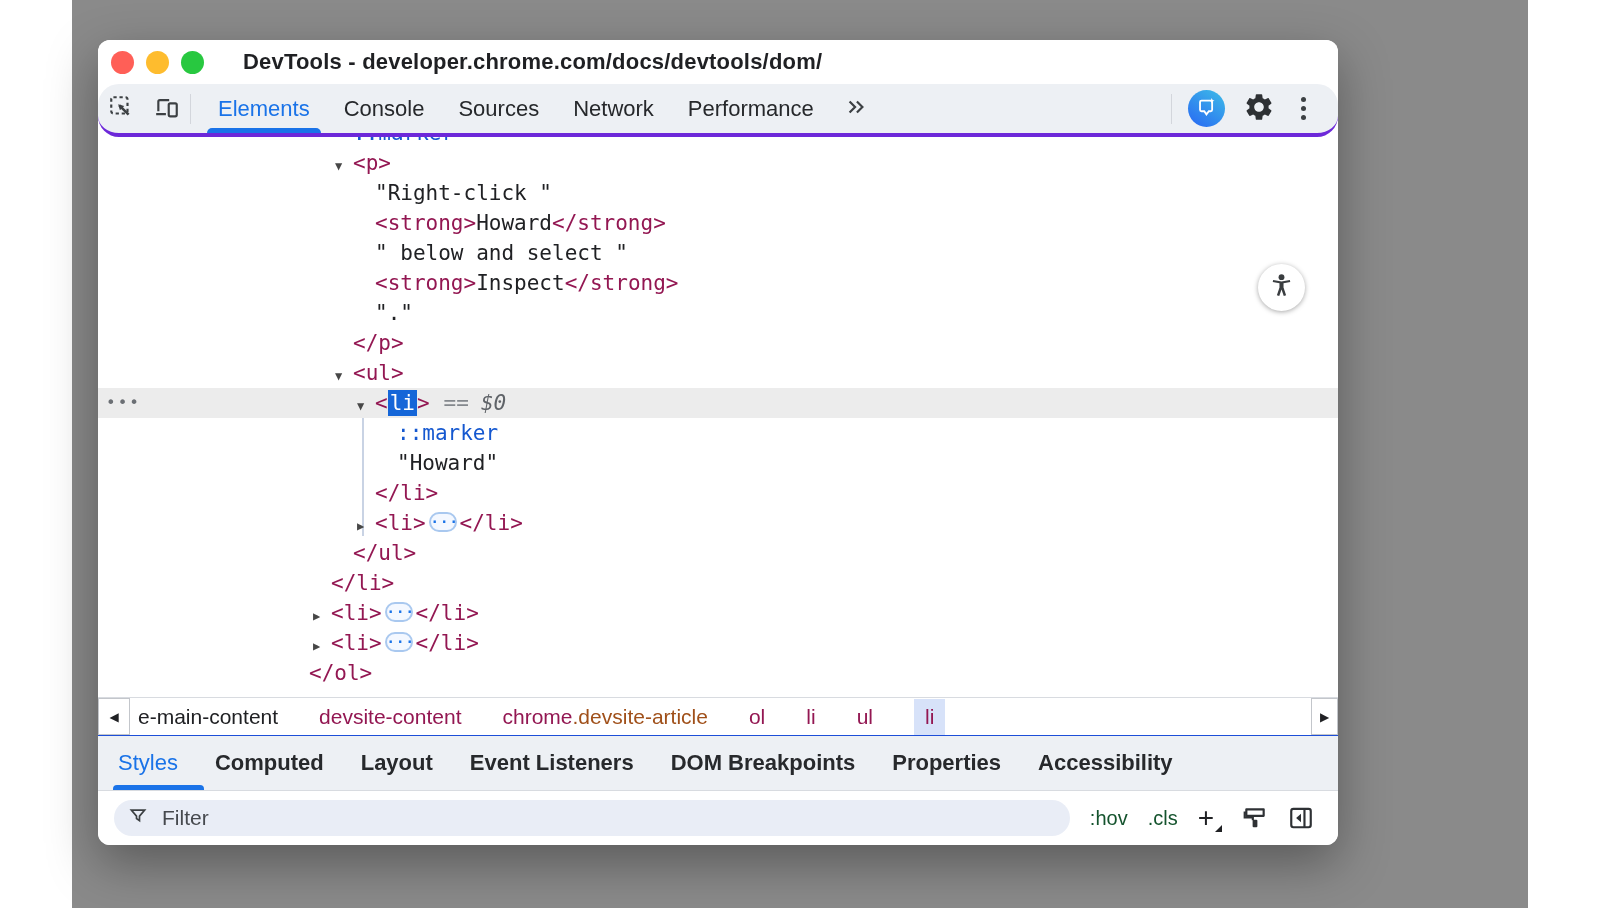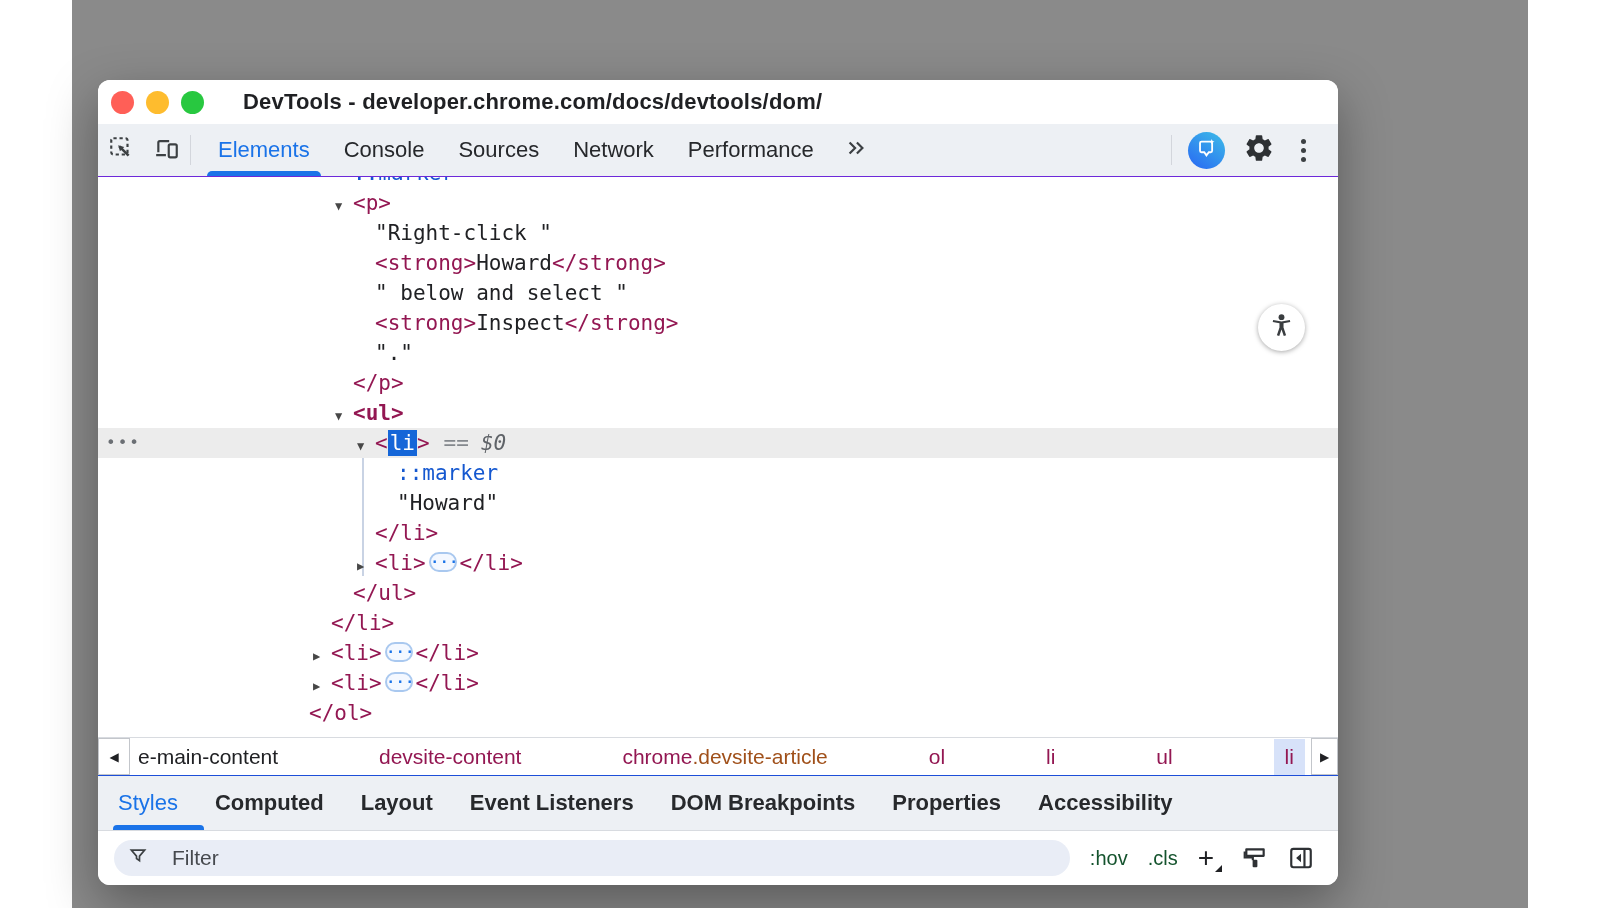--- a/index.html
+++ b/index.html
@@ -1,28 +1,28 @@
 <!DOCTYPE html>
 <html style="--accent-blue: #1a73e8; --tag-maroon: #931752; --class-brown: #a0501a; --pseudo-blue: #1558d0; --text-dark: #202124; --toolbar-bg: #edf0f4; --selected-row-bg: #ececec; --selection-blue: #1566d8; --crumb-selected-bg: #d7e2f9; --panel-gray: #8a8a8a; --traffic-red: #ff5f57; --traffic-yellow: #febc2e; --traffic-green: #28c840;"><head>
 <meta charset="utf-8">
 <style>
   * { box-sizing: border-box; }
   html,body { margin:0; padding:0; width:1600px; height:908px; background:#ffffff; font-family:"Liberation Sans", sans-serif; }
   #stage { position:relative; width:1600px; height:908px; overflow:hidden; }
   #gray-panel { position:absolute; left:72px; top:0; width:1456px; height:908px; background:var(--panel-gray); }
-  #devtools-window { position:absolute; left:98px; top:40px; width:1240px; height:805px; background:#fff; border-radius:12px; box-shadow:0 18px 50px rgba(0,0,0,0.35); overflow:hidden;margin-top:40px; }
+  #devtools-window { position:absolute; left:98px; top:40px; width:1240px; height:805px; background:#fff; border-radius:12px; box-shadow:0 18px 50px rgba(0,0,0,0.35); overflow:hidden; }
 
   
   #titlebar { position:relative; height:44px; background:#ffffff; display:flex; align-items:center; }
   .traffic { width:23px; height:23px; border-radius:50%; margin-right:12px; }
   #titlebar .lights { display:flex; align-items:center; padding-left:13px; }
   #window-title { font-size:22px; font-weight:bold; color:#1f2023; margin-left:27px; letter-spacing:0.2px; }
 
   
-  #toolbar { position:relative; height:53px; background:var(--toolbar-bg); border-bottom:1px solid #6d28d9; display:flex; align-items:stretch; }
+  #toolbar { position:relative; height:53px; background:var(--toolbar-bg); border-bottom:4px solid #6d28d9; display:flex; align-items:stretch;border-radius:21px; }
   .tb-icon-btn { display:flex; align-items:center; justify-content:center; width:46px; height:100%; cursor:pointer; }
   .tb-divider { width:1px; height:30px; background:#d3d6dc; align-self:center; }
   #toolbar-tabs { display:flex; align-items:stretch; margin-left:10px; }
   .top-tab { position:relative; display:flex; align-items:center; padding:0 17px; font-size:22px; color:#26282b; cursor:pointer; }
   .top-tab.active { color:var(--accent-blue); font-weight:500; }
   .top-tab.active::after { content:""; position:absolute; left:6px; right:6px; bottom:0; height:5px; background:var(--accent-blue); border-radius:5px 5px 0 0; }
   #more-tabs { display:flex; align-items:center; padding:0 14px; cursor:pointer; }
   #toolbar-right { margin-left:auto; display:flex; align-items:center; padding-right:24px; }
   #ai-button { width:37px; height:37px; border-radius:50%; background:linear-gradient(215deg,#3cb9e8 5%,#2a6ff2 90%); display:flex; align-items:center; justify-content:center; margin:0 8px 0 16px; cursor:pointer; }
   #settings-button { margin:0 10px; cursor:pointer; display:flex; align-items:center; }
@@ -45,34 +45,34 @@
   .pill { display:inline-block; vertical-align:middle; width:28px; height:20px; line-height:17px; text-align:center; border:2px solid #a9c8ef; border-radius:11px; background:#f4f8ff; color:var(--accent-blue); font-size:14px; font-weight:bold; letter-spacing:1px; margin:0 3px 4px 3px; cursor:pointer; }
   .row-dots { position:absolute; left:8px; top:0; color:#6b6f74; letter-spacing:2px; font-size:16px; }
   #indent-guide { position:absolute; left:264px; top:281px; width:2px; height:118px; background:#c9d3e4; }
 
   
   #a11y-fab { position:absolute; right:33px; top:127px; width:47px; height:47px; border-radius:50%; background:#fff; box-shadow:0 1px 5px rgba(0,0,0,0.35); display:flex; align-items:center; justify-content:center; cursor:pointer; }
 
   
   #breadcrumb-bar { height:38px; border-top:1px solid #d8dbe0; background:#fff; display:flex; align-items:stretch; font-size:21px; }
   .crumb-scroll-btn { width:32px; display:flex; align-items:center; justify-content:center; border:1px solid #c3c6cb; background:#fff; color:#202124; font-size:12px; cursor:pointer; flex:none; }
-  #breadcrumb-list { display:flex; align-items:center; gap:16px; padding:0 6px 0 8px; overflow:hidden; flex:1;justify-content:space-between; }
+  #breadcrumb-list { display:flex; align-items:center; gap:41px; padding:0 6px 0 8px; overflow:hidden; flex:1; }
   .crumb { white-space:nowrap; cursor:pointer; }
   .crumb.selected { background:var(--crumb-selected-bg); padding:6px 11px; }
   .c-dark { color:#202124; } .c-tag { color:var(--tag-maroon); } .c-class { color:var(--class-brown); }
 
   
   #sidebar-tabs { height:55px; background:var(--toolbar-bg); border-top:1px solid #1d4ed8; display:flex; align-items:center; gap:37px; padding-left:20px; font-size:22px; }
   .side-tab { position:relative; color:#27292c; cursor:pointer; height:100%; display:flex; align-items:center;font-weight:bold; }
   .side-tab.active { color:var(--accent-blue); font-weight:500; }
   .side-tab.active::after { content:""; position:absolute; left:-5px; right:-26px; bottom:0; height:5px; background:var(--accent-blue); border-radius:4px 4px 0 0; }
 
   
   #filter-bar { height:55px; background:#fff; border-top:1px solid #d8dbe0; display:flex; align-items:center; padding:0 24px 0 16px; }
-  #filter-pill { flex:1; max-width:962px; height:36px; border-radius:18px; background:#e9edf6; display:flex; align-items:center; padding:0 14px;gap:10px; }
+  #filter-pill { flex:1; max-width:962px; height:36px; border-radius:18px; background:#e9edf6; display:flex; align-items:center; padding:0 14px; }
   #filter-input { border:none; outline:none; background:transparent; font-size:21px; color:#202124; margin-left:12px; width:300px; font-family:"Liberation Sans", sans-serif; }
   #filter-input::placeholder { color:#46494e; opacity:1; }
   #filter-right { display:flex; align-items:center; gap:20px; margin-left:auto; padding-left:20px; }
   .flt-txt { font-size:20px; font-weight:500; color:#14532d; cursor:pointer; font-family:"Liberation Sans", sans-serif; }
   #plus-btn { position:relative; font-size:28px; font-weight:400; color:#202124; cursor:pointer; line-height:20px; padding-right:8px; }
   #plus-btn::after { content:""; position:absolute; right:0; bottom:-4px; width:0; height:0; border-bottom:7px solid #202124; border-left:7px solid transparent; }
   .flt-icon { cursor:pointer; display:flex; align-items:center; }
 </style>
 </head>
 <body>
@@ -165,21 +165,21 @@
         </span>
       </div>
     <div class="tree-row" style="padding-left: 237px; margin-top: -19px;"><span class="arrow"></span><span class="seg-pseudo">::marker</span></div>
         <div class="tree-row" style="padding-left: 237px;"><span class="arrow down"></span><span class="seg-tag">&lt;p&gt;</span></div>
         <div class="tree-row" style="padding-left: 259px;"><span class="arrow"></span><span class="seg-text">"Right-click "</span></div>
         <div class="tree-row" style="padding-left: 259px;"><span class="arrow"></span><span class="seg-tag">&lt;strong&gt;</span><span class="seg-text">Howard</span><span class="seg-tag">&lt;/strong&gt;</span></div>
         <div class="tree-row" style="padding-left: 259px;"><span class="arrow"></span><span class="seg-text">" below and select "</span></div>
         <div class="tree-row" style="padding-left: 259px;"><span class="arrow"></span><span class="seg-tag">&lt;strong&gt;</span><span class="seg-text">Inspect</span><span class="seg-tag">&lt;/strong&gt;</span></div>
         <div class="tree-row" style="padding-left: 259px;"><span class="arrow"></span><span class="seg-text">"."</span></div>
         <div class="tree-row" style="padding-left: 237px;"><span class="arrow"></span><span class="seg-tag">&lt;/p&gt;</span></div>
-        <div class="tree-row" style="padding-left: 237px; font-weight: bold;"><span class="arrow down"></span><span class="seg-tag">&lt;ul&gt;</span></div>
+        <div class="tree-row" style="padding-left: 237px;"><span class="arrow down"></span><span class="seg-tag">&lt;ul&gt;</span></div>
         <div class="tree-row selected" style="padding-left: 259px;"><span class="row-dots">•••</span><span class="arrow down"></span><span class="seg-tag">&lt;</span><span class="seg-sel">li</span><span class="seg-tag">&gt;</span><span class="seg-eq">==</span><span class="seg-dollar">$0</span></div>
         <div class="tree-row" style="padding-left: 281px;"><span class="arrow"></span><span class="seg-pseudo">::marker</span></div>
         <div class="tree-row" style="padding-left: 281px;"><span class="arrow"></span><span class="seg-text">"Howard"</span></div>
         <div class="tree-row" style="padding-left: 259px;"><span class="arrow"></span><span class="seg-tag">&lt;/li&gt;</span></div>
         <div class="tree-row" style="padding-left: 259px;"><span class="arrow right"></span><span class="seg-tag">&lt;li&gt;</span><span class="pill">···</span><span class="seg-tag">&lt;/li&gt;</span></div>
         <div class="tree-row" style="padding-left: 237px;"><span class="arrow"></span><span class="seg-tag">&lt;/ul&gt;</span></div>
         <div class="tree-row" style="padding-left: 215px;"><span class="arrow"></span><span class="seg-tag">&lt;/li&gt;</span></div>
         <div class="tree-row" style="padding-left: 215px;"><span class="arrow right"></span><span class="seg-tag">&lt;li&gt;</span><span class="pill">···</span><span class="seg-tag">&lt;/li&gt;</span></div>
         <div class="tree-row" style="padding-left: 215px;"><span class="arrow right"></span><span class="seg-tag">&lt;li&gt;</span><span class="pill">···</span><span class="seg-tag">&lt;/li&gt;</span></div>
         <div class="tree-row" style="padding-left: 193px;"><span class="arrow"></span><span class="seg-tag">&lt;/ol&gt;</span></div>

